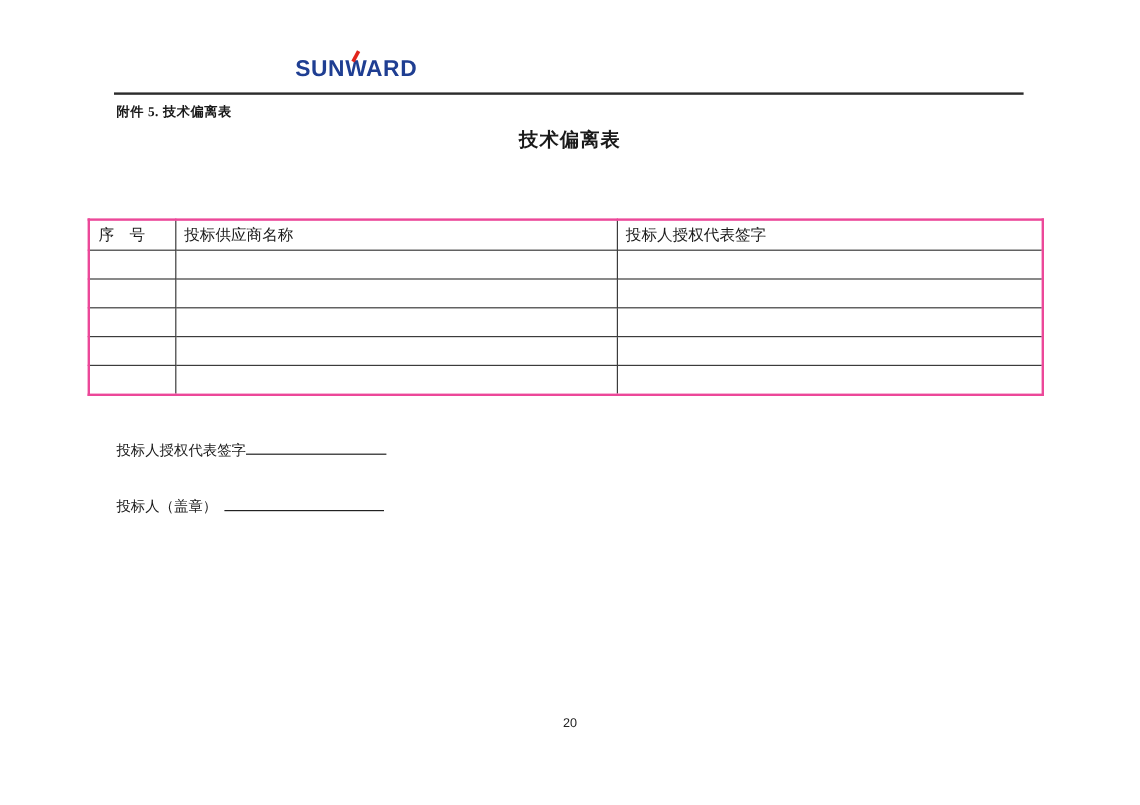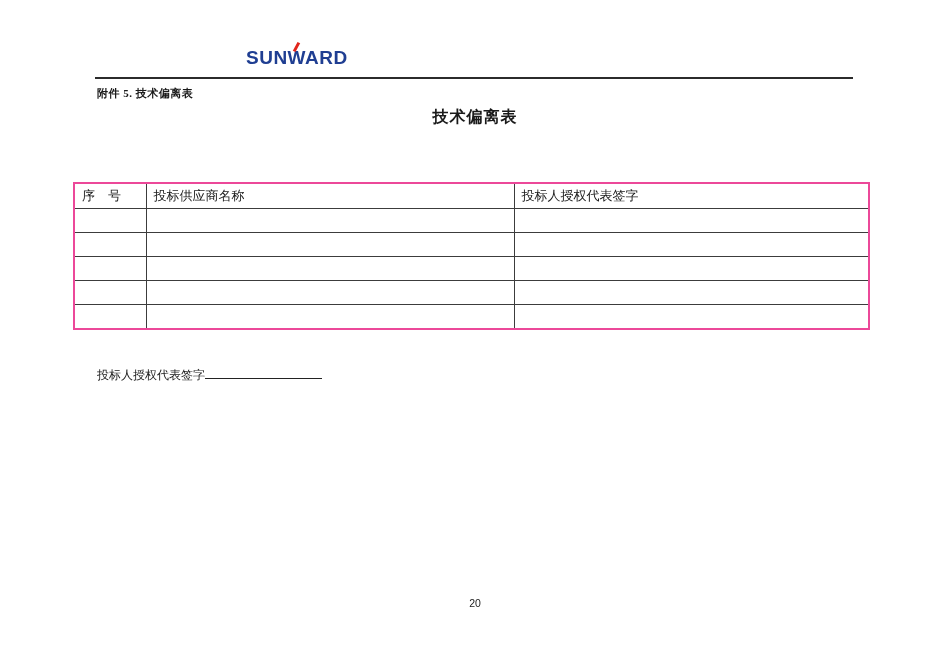--- a/index.html
+++ b/index.html
@@ -162,16 +162,19 @@
           <td></td>
           <td></td>
           <td></td>
         </tr>
       </tbody>
   </table>
 
   <div class="sig-line sig-authorized">
     <span>投标人授权代表签字</span><span class="fill fill-sig-auth"></span>
   </div>
+  <div class="sig-line sig-bidder">
+    <span>投标人（盖章）</span><span class="fill fill-sig-seal"></span>
+  </div>
 
   <div class="page-number">20</div>
 
 </div>
 
 </body></html>

